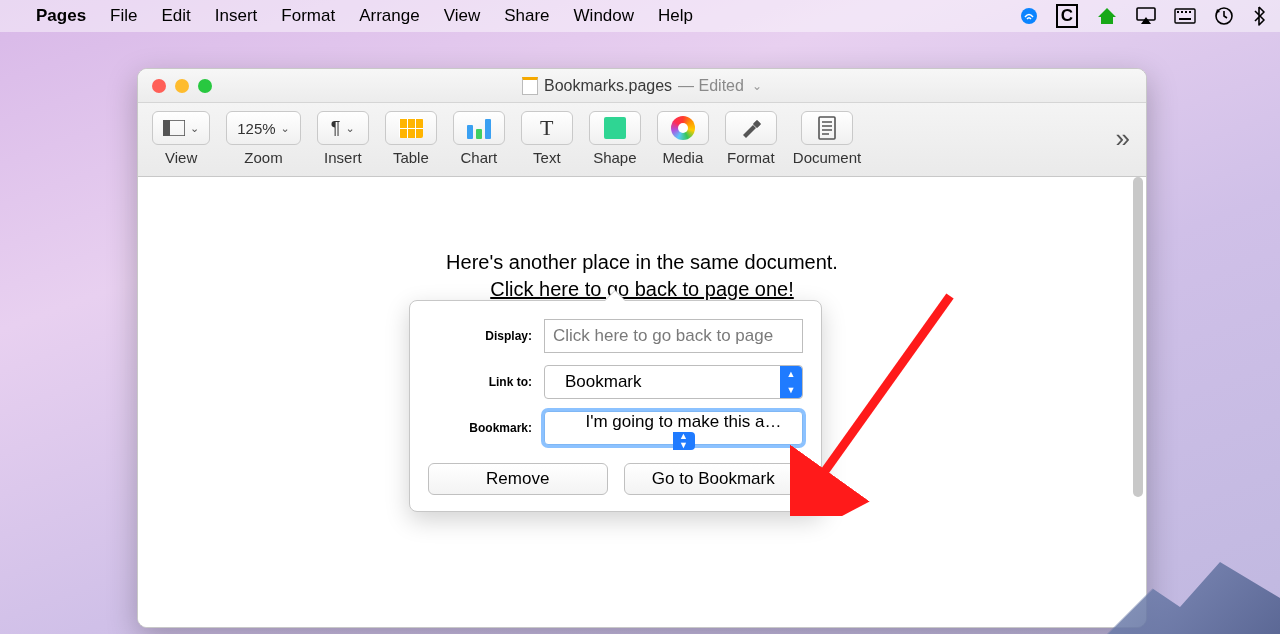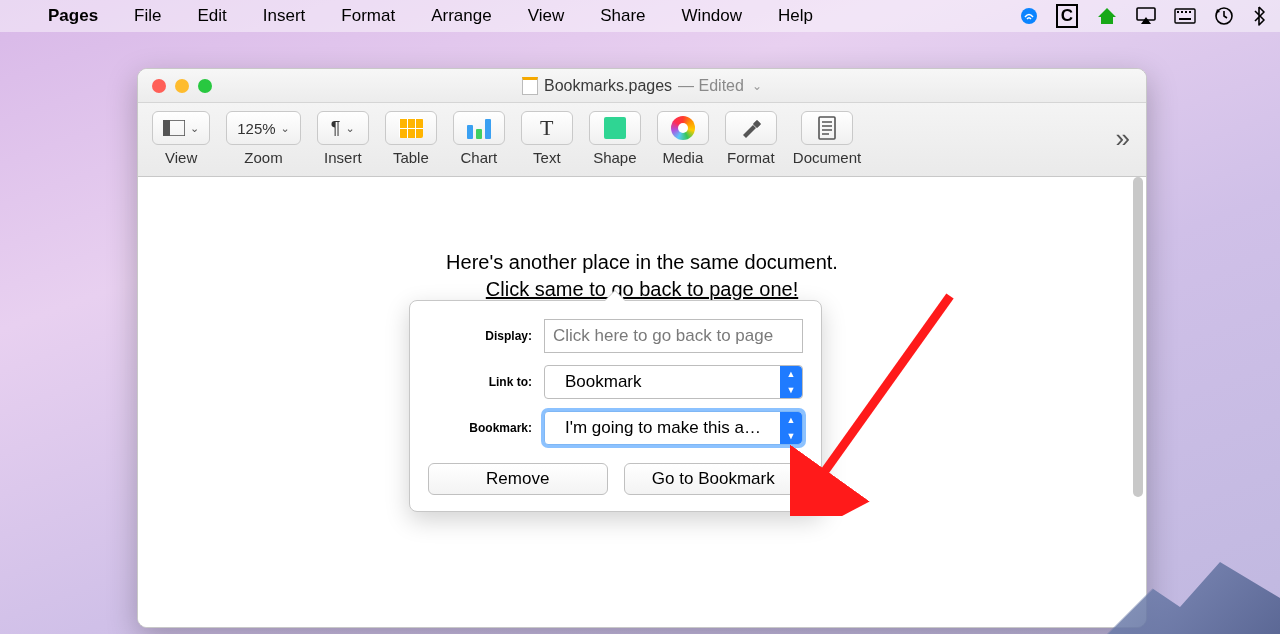--- a/index.html
+++ b/index.html
@@ -16,21 +16,21 @@
   .menubar {
     height: 32px;
     background: rgba(255,255,255,0.45);
     display: flex;
     align-items: center;
     padding: 0 14px;
     font-size: 17px;
     color: #000;
     justify-content: space-between;
   }
-  .menubar-left, .menubar-right { display: flex; align-items: center; gap: 12px; }
+  .menubar-left, .menubar-right { display: flex; align-items: center; gap: 0; }
   .menubar-left .menu-item { padding: 0 12px; cursor: default; }
   .menubar-left .menu-item.app { font-weight: 700; }
   .apple-logo { font-size: 20px; padding-right: 10px; }
   .menubar-right { gap: 18px; font-size: 17px; }
   .menubar-right .status-icon { display: inline-flex; align-items: center; }
 
   
   .window {
     position: absolute;
     left: 137px;
@@ -126,21 +126,21 @@
   .pfield{flex:1;}
   .pinput{
     width:100%;height:34px;border:1px solid #bdbdbd;border-radius:0;
     padding:0 8px;font-size:17px;color:#7a7a7a;background:#fff;
   }
   .pselect{
     width:100%;height:34px;border:1px solid #bdbdbd;border-radius:4px;
     display:flex;align-items:center;justify-content:space-between;
     padding:0 0 0 20px;font-size:17px;background:#fff;position:relative;
   }
-  .pselect.focused{box-shadow:0 0 0 3px rgba(0,120,255,0.45);border-color:#7fb7f5;}
+  .pselect.focused{box-shadow:0 0 0 3px rgba(0,120,255,0.45);border-color:#7fb7f5;flex-direction:column;}
   .pselect .stepper{
     width:22px;height:100%;background:#1f7bff;
     display:flex;flex-direction:column;border-radius:0 4px 4px 0;
   }
   .pselect .stepper span{flex:1;display:flex;align-items:center;justify-content:center;color:#fff;font-size:9px;line-height:1;}
   .pbuttons{display:flex;gap:16px;margin-top:18px;}
   .pbtn{
     flex:1;height:32px;border:1px solid #c0c0c0;border-radius:6px;
     background:linear-gradient(#ffffff,#f3f3f3);
     font-size:17px;display:flex;align-items:center;justify-content:center;
@@ -334,21 +334,21 @@
     </div>
 
     <span class="overflow">»</span>
   </div>
 
   <div class="canvas">
     <div class="scroll-thumb"></div>
 
     <div class="page-text">
       <div>Here's another place in the same document.</div>
-      <div><span class="link">Click same to go back to page one!</span></div>
+      <div><span class="link">Click here to go back to page one!</span></div>
     </div>
   </div>
 </div>
 
 <div class="popover">
   <div class="prow">
     <div class="plabel">Display:</div>
     <div class="pfield">
       <input class="pinput" value="Click here to go back to page" style="">
     </div>

